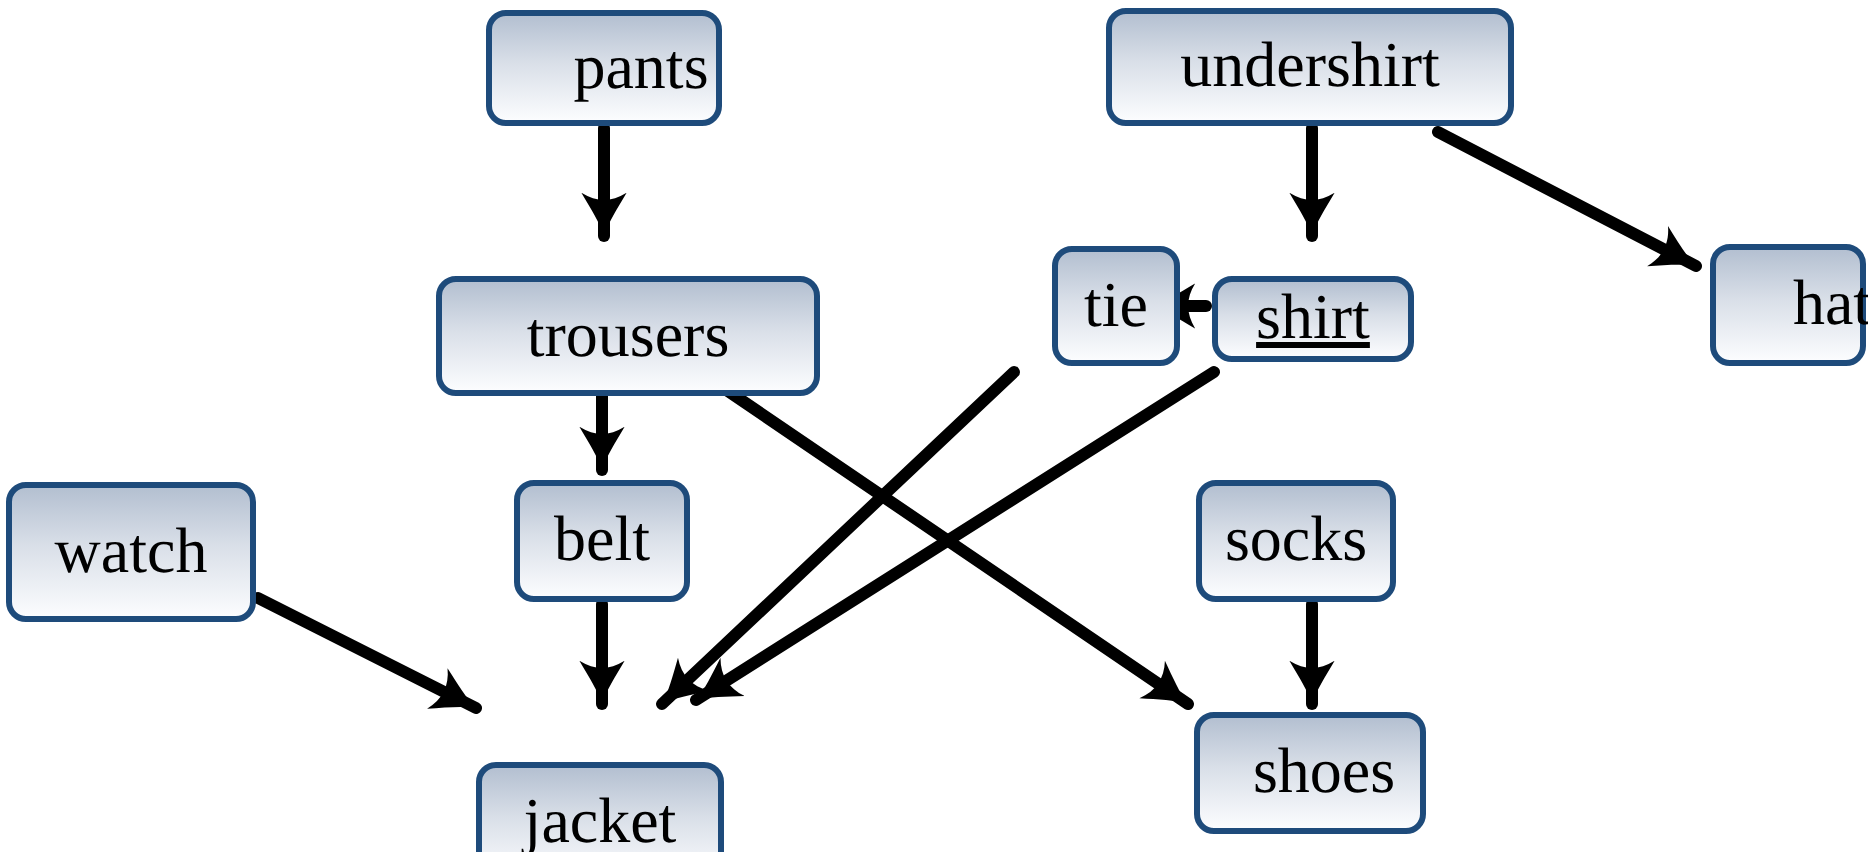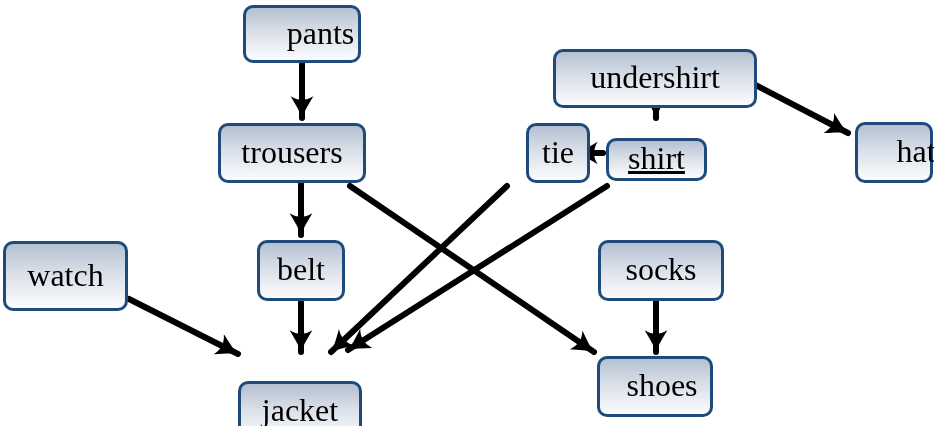--- a/index.html
+++ b/index.html
@@ -66,24 +66,24 @@
         <line x1="350" y1="186" x2="594" y2="352" marker-end="url(#arrowhead)"></line>
         <line x1="301" y1="302" x2="301" y2="352" marker-end="url(#arrowhead)"></line>
         <line x1="129" y1="299" x2="238" y2="354" marker-end="url(#arrowhead)"></line>
         <line x1="507" y1="186" x2="331" y2="352" marker-end="url(#arrowhead)"></line>
         <line x1="607" y1="186" x2="348" y2="350" marker-end="url(#arrowhead)"></line>
         <line x1="656" y1="302" x2="656" y2="352" marker-end="url(#arrowhead)"></line>
       </g>
   </svg>
   <div id="nodes">
       <div class="node" style="left: 243px; top: 5px; width: 118px; height: 58px; padding-left: 37px;">pants</div>
-      <div class="node" style="left: 553px; top: 4px; width: 204px; height: 59px; margin-top: 45px;">undershirt</div>
-      <div class="node" style="left: 218px; top: 123px; width: 148px; height: 60px;">trousers</div>
+      <div class="node" style="left: 553px; top: 4px; width: 204px; height: 59px;">undershirt</div>
+      <div class="node" style="left: 218px; top: 138px; width: 192px; height: 60px;">trousers</div>
       <div class="node" style="left: 506px; top: 123px; width: 64px; height: 60px; margin-left: 20px;">tie</div>
       <div class="node" style="left: 606px; top: 138px; width: 101px; height: 43px; text-decoration: underline;">shirt</div>
       <div class="node" style="left: 855px; top: 122px; width: 78px; height: 61px; padding-left: 44px;">hat</div>
       <div class="node" style="left: 3px; top: 241px; width: 125px; height: 70px;">watch</div>
       <div class="node" style="left: 257px; top: 240px; width: 88px; height: 61px;">belt</div>
-      <div class="node" style="left: 598px; top: 240px; width: 126px; height: 61px;">socks</div>
+      <div class="node" style="left: 598px; top: 240px; width: 100px; height: 61px;">socks</div>
       <div class="node" style="left: 238px; top: 357px; width: 124px; height: 61px; margin-top: 24px;">jacket</div>
       <div class="node" style="left: 597px; top: 356px; width: 116px; height: 61px; padding-left: 14px;">shoes</div>
     </div>
 </main>
 
 </body></html>

